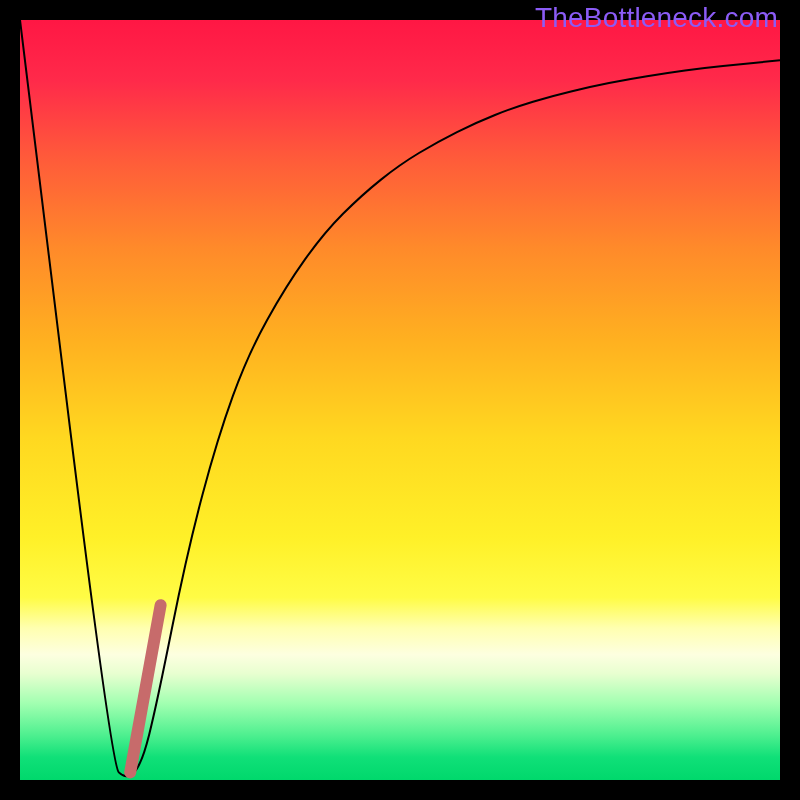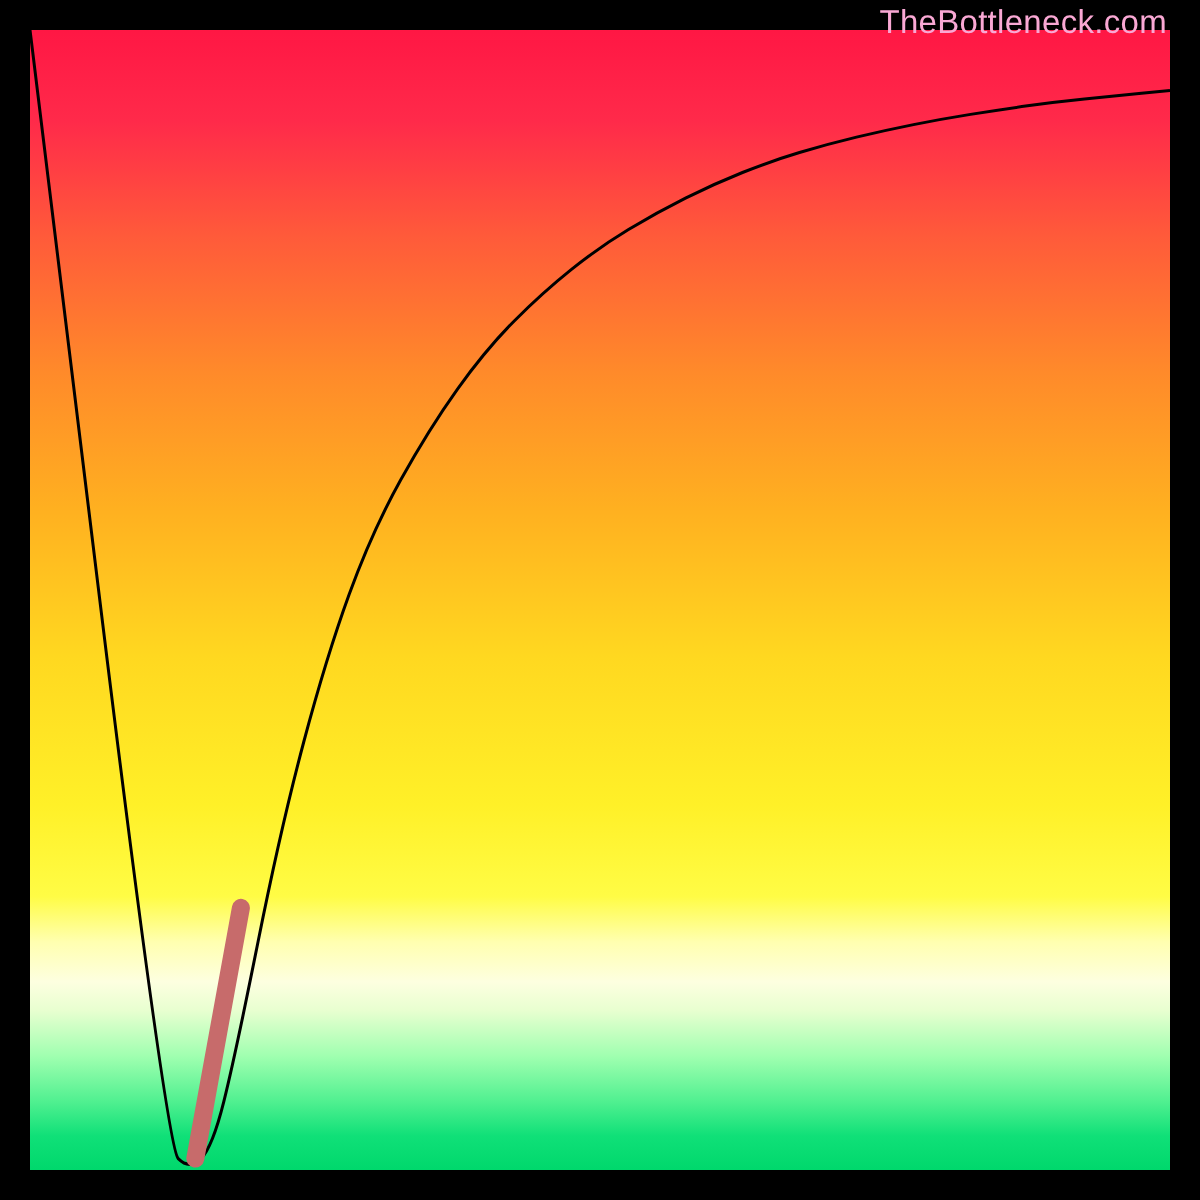--- a/index.html
+++ b/index.html
@@ -23,22 +23,22 @@
     position: absolute;
     left: 0;
     top: 0;
     width: 760px;
     height: 760px;
   }
   .watermark {
     position: absolute;
     top: 2px;
     right: 22px;
-    color: #f9a8d4;
-    font-size: 22px;
+    color: #8b5cf6;
+    font-size: 28px;
     font-weight: 500;
     letter-spacing: 0.2px;
   }
 </style>
 </head>
 <body>
 
 <div class="chart-container">
   <svg class="plot-area" viewBox="0 0 760 760" preserveAspectRatio="none">
     <defs>

